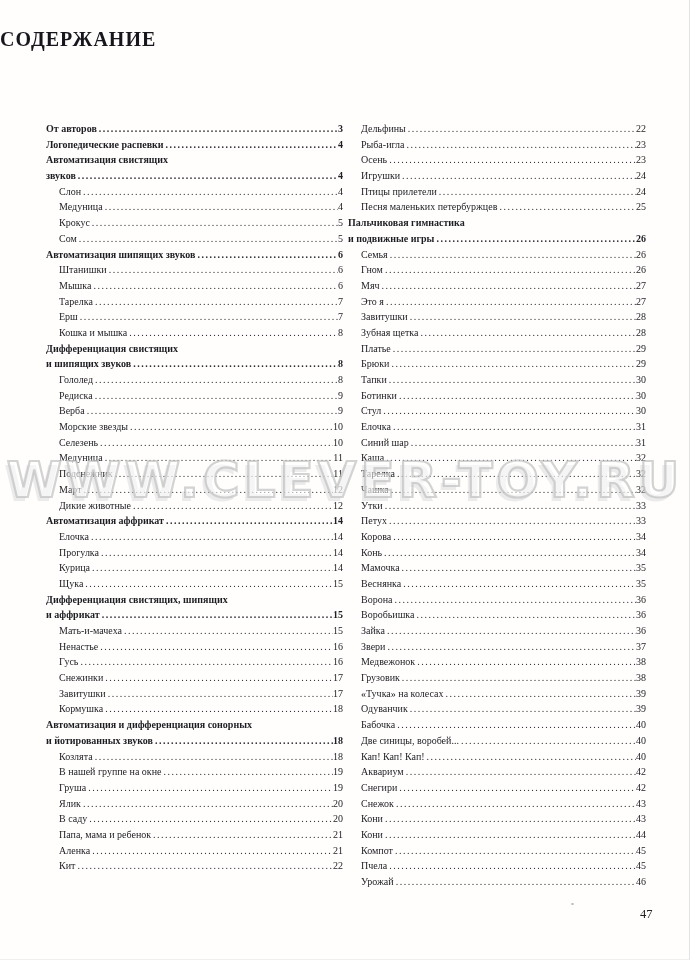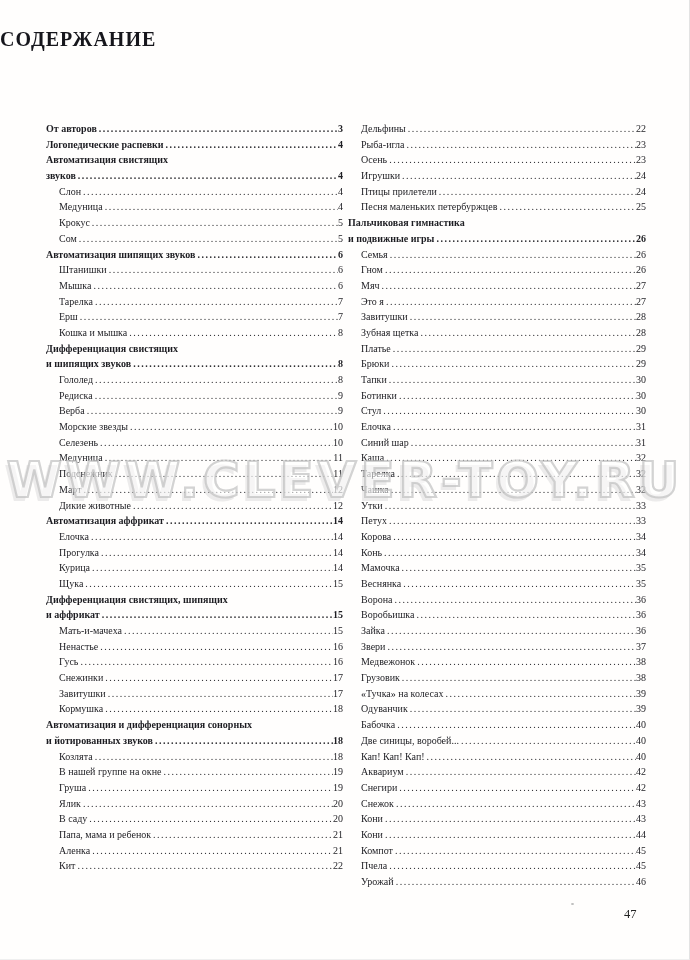--- a/index.html
+++ b/index.html
@@ -52,21 +52,21 @@
     letter-spacing:4px;
     white-space:nowrap;
     color:rgba(255,255,255,0.50);
     -webkit-text-stroke:2.2px rgba(193,193,193,0.70);
     text-shadow:-3px 4px 0 rgba(208,208,208,0.40);
     z-index:6;
     pointer-events:none;
   }
   .folio {
     position:absolute;
-    top:907px; left:624px;
+    top:907px; left:640px;
     font-size:12.5px;
     color:#222;
   }
   .speck {
     position:absolute; top:903px; left:571px;
     width:3px; height:2px; background:#bdbdbd; border-radius:50%;
   }
 </style>
 </head>
 <body>

